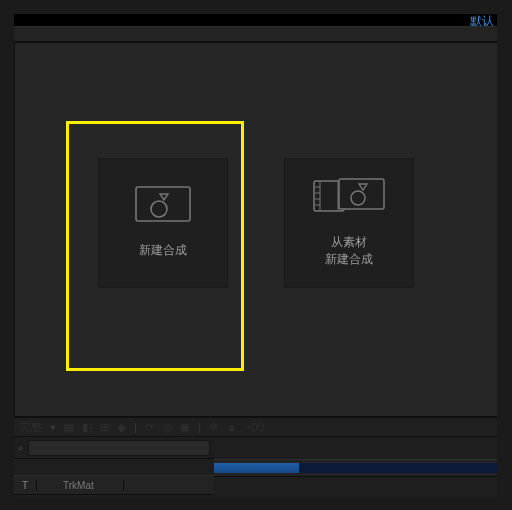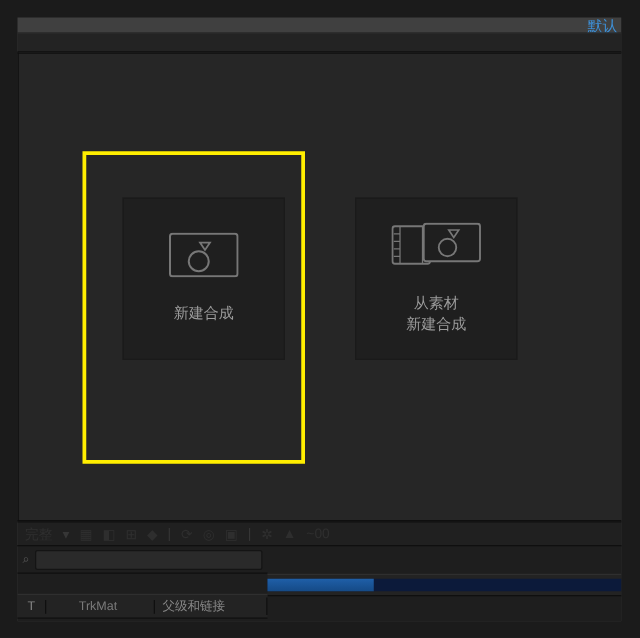--- a/index.html
+++ b/index.html
@@ -12,21 +12,21 @@
     overflow: hidden;
     color: #a8a8a8;
     font-size: 12px;
   }
   .stage {
     position: absolute;
     left: 14px;
     top: 14px;
     width: 483px;
     height: 483px;
-    background: #404040;
+    background: #000000;
     box-sizing: border-box;
   }
   .top-link {
     position: absolute;
     right: 3px;
     top: -1px;
     font-size: 12px;
     color: #3d8fd6;
     text-decoration: underline;
     cursor: pointer;
@@ -270,16 +270,15 @@
       <span style="color:#555;">⌕</span>
       <div class="tl-search"></div>
     </div>
     <div class="time-ruler">
       <div class="time-bar"></div>
       <div class="time-highlight"></div>
     </div>
     <div class="col-headers">
       <div class="col-t">T</div>
       <div class="col-trk">TrkMat</div>
-      <div class="col-parent">父级和链接</div>
     </div>
   </div>
 </div>
 
 </body></html>

